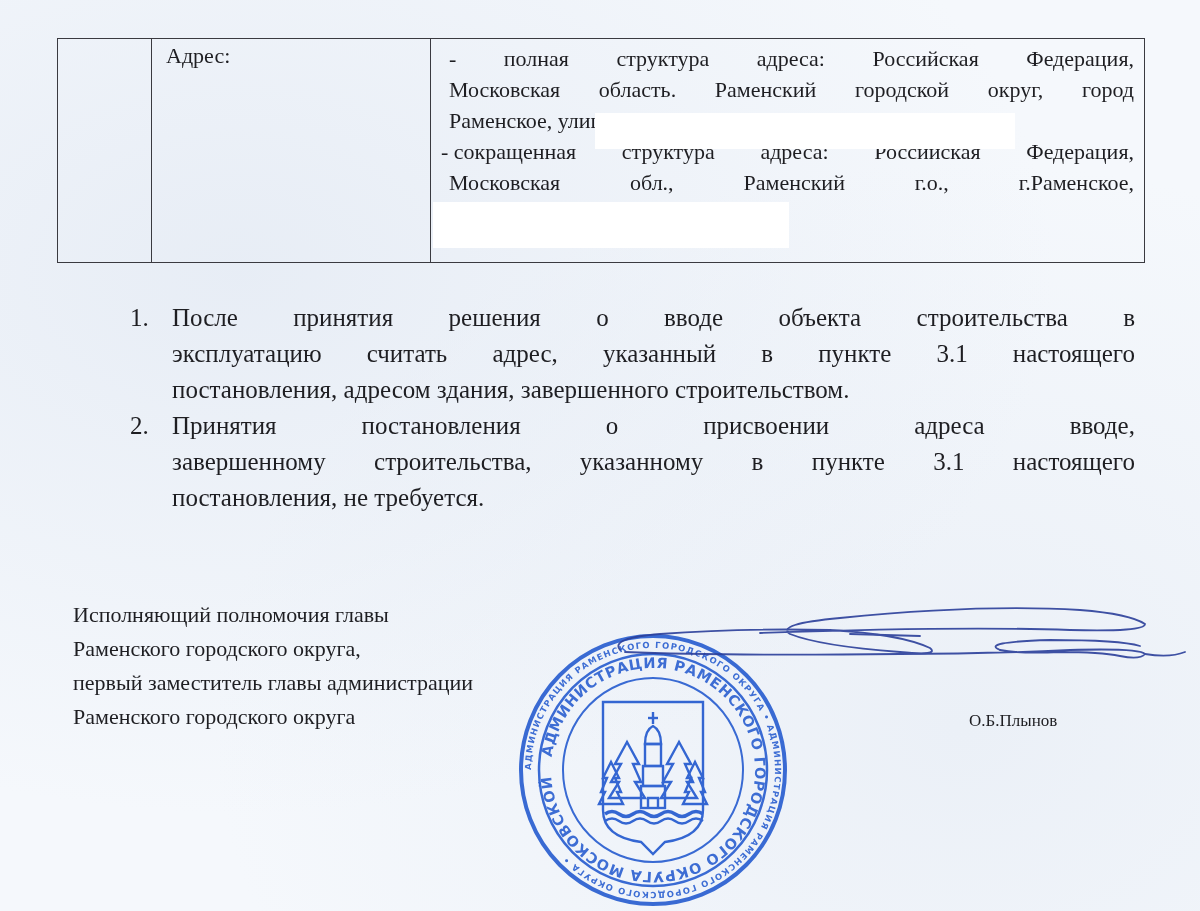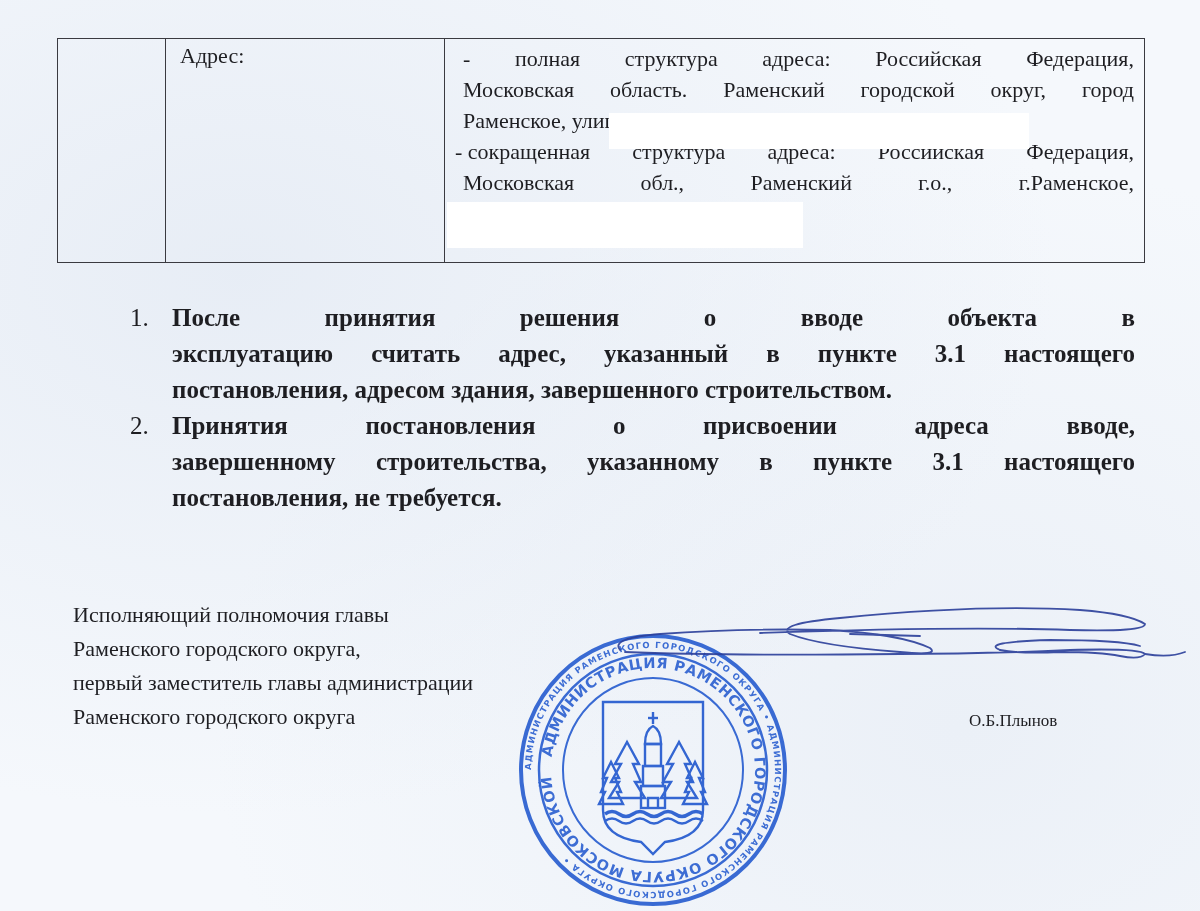--- a/index.html
+++ b/index.html
@@ -27,21 +27,20 @@
     
     .addr-table {
       position: absolute;
       left: 57px;
       top: 38px;
       width: 1088px;
       height: 225px;
       border: 1.3px solid #3a3a40;
       box-sizing: border-box;
       display: flex;
-      padding-left: 14px;
     }
     .col-num {
       width: 94px;
       border-right: 1.3px solid #3a3a40;
       box-sizing: border-box;
     }
     .col-label {
       width: 279px;
       border-right: 1.3px solid #3a3a40;
       box-sizing: border-box;
@@ -84,21 +83,20 @@
     .item-num {
       width: 42px;
       flex: none;
     }
     .item-body { flex: 1; }
     .jline {
       display: flex;
       justify-content: space-between;
       white-space: nowrap;
       height: 36px;
-      font-weight: bold;
     }
     .jline.last { justify-content: flex-start; }
     
     .sig-block {
       position: absolute;
       left: 73px;
       top: 598px;
       font-size: 22px;
       line-height: 34px;
     }
@@ -182,20 +180,21 @@
     <div class="item">
       <div class="item-num">1.</div>
       <div class="item-body">
         <div class="jline">
           <span>После</span>
           <span>принятия</span>
           <span>решения</span>
           <span>о</span>
           <span>вводе</span>
           <span>объекта</span>
+          <span>строительства</span>
           <span>в</span>
         </div>
         <div class="jline">
           <span>эксплуатацию</span>
           <span>считать</span>
           <span>адрес,</span>
           <span>указанный</span>
           <span>в</span>
           <span>пункте</span>
           <span>3.1</span>

